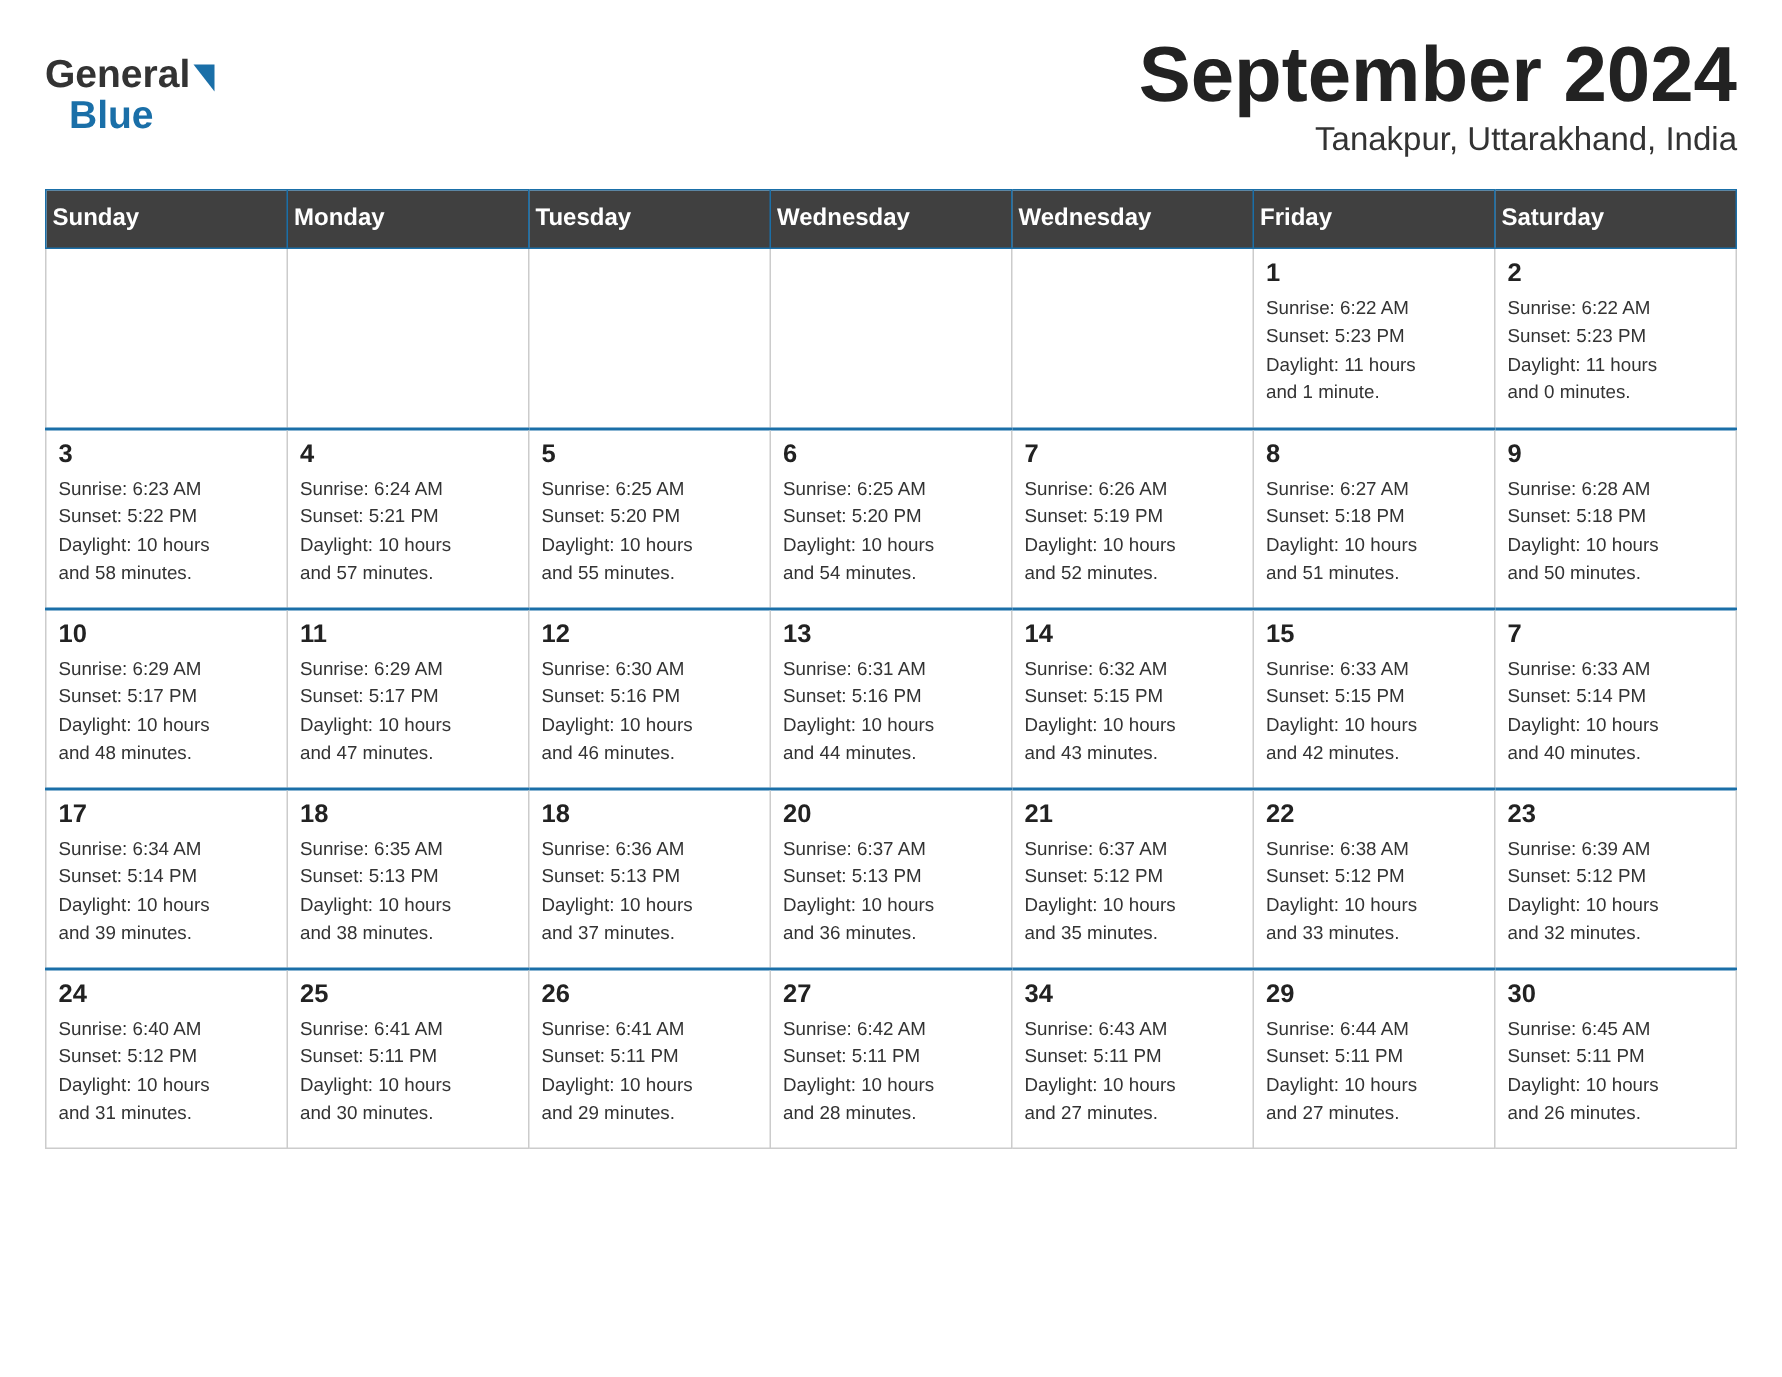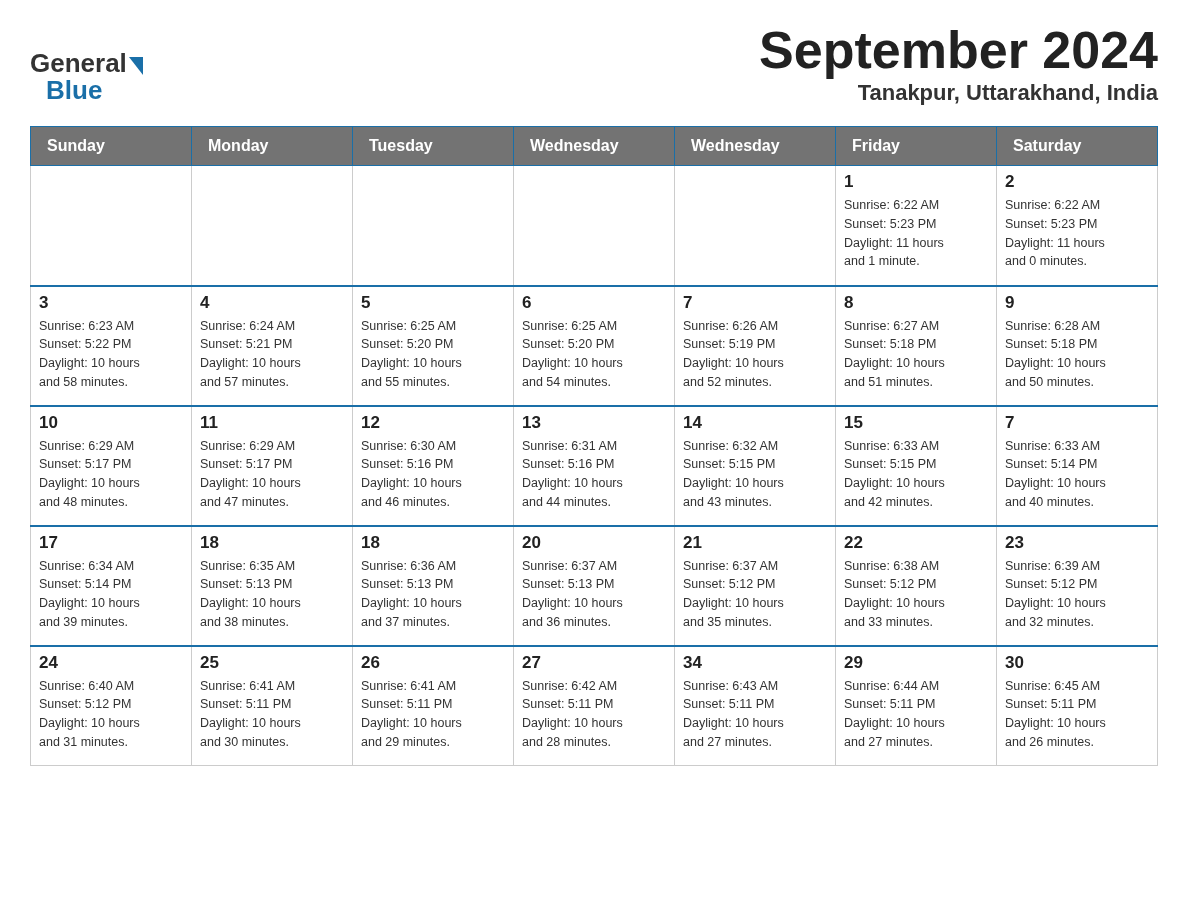--- a/index.html
+++ b/index.html
@@ -6,21 +6,21 @@
     body {
       font-family: Arial, sans-serif;
       background: #fff;
       padding: 20px 30px;
       width: 1188px;
       min-height: 918px;
     }
     .header {
       display: flex;
       justify-content: space-between;
-      align-items: flex-end;
+      align-items: center;
       margin-bottom: 20px;
     }
     .logo {
       display: flex;
       flex-direction: column;
       align-items: flex-start;
     }
     .logo-top {
       display: flex;
       align-items: center;
@@ -50,32 +50,31 @@
       text-align: right;
     }
     .month-title {
       font-size: 52px;
       font-weight: bold;
       color: #222;
     }
     .location {
       font-size: 22px;
       color: #333;
-      font-weight: bold;
     }
     .calendar {
       width: 100%;
       border-collapse: collapse;
     }
     .calendar thead th {
-      background: #737373;
+      background: #404040;
       color: #fff;
       font-size: 16px;
       font-weight: bold;
-      padding: 10px 16px;
+      padding: 10px 4px;
       text-align: left;
       border: 1px solid #1a6fa8;
     }
     .calendar tbody td {
       border: 1px solid #ccc;
       vertical-align: top;
       padding: 6px 8px;
       width: 14.28%;
       min-height: 110px;
       height: 120px;

